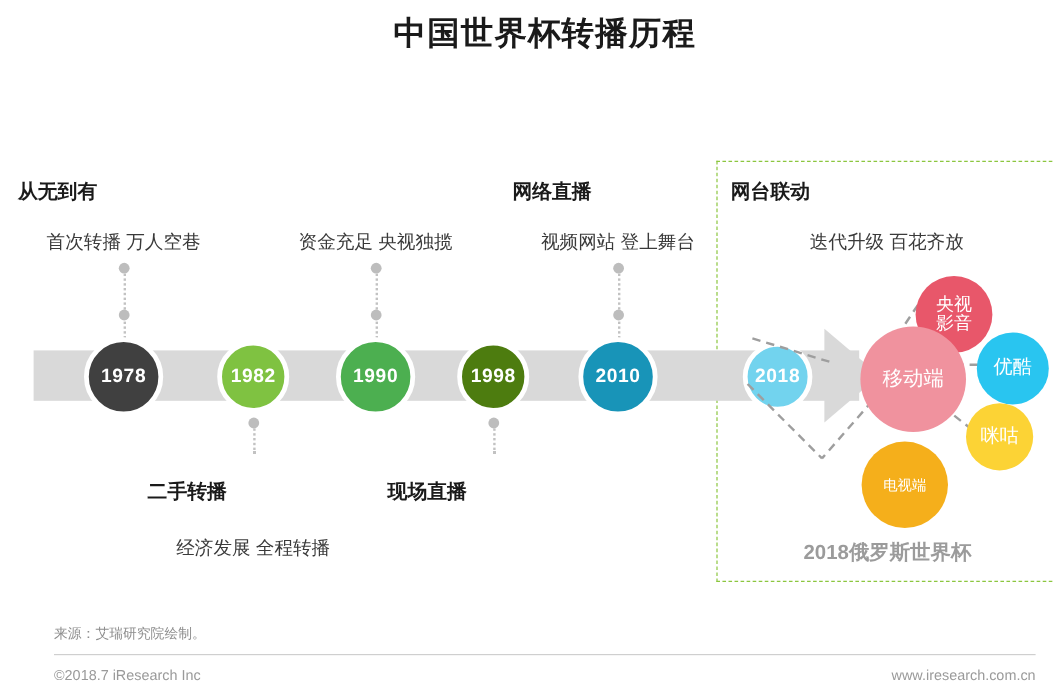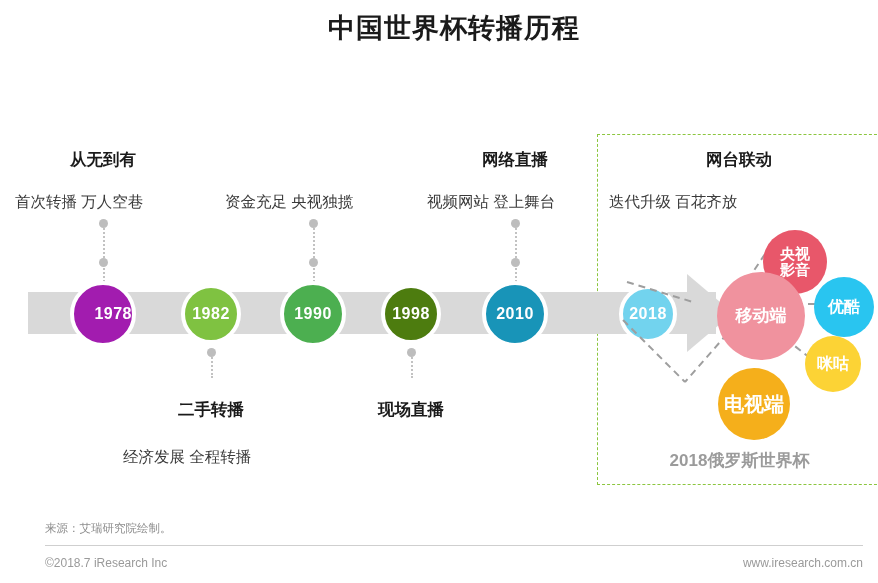--- a/index.html
+++ b/index.html
@@ -52,45 +52,45 @@
     border-radius:50%;
     display:flex;align-items:center;justify-content:center;
     color:#fff;font-weight:bold;
     border:4px solid #fff;
     box-sizing:border-box;
   }
   .year span{font-size:16px;letter-spacing:.5px;}
 
   
   .stage-head{
-    position:absolute;text-align:center;
+    position:absolute;text-align:left;
     font-size:16.5px;font-weight:bold;color:#1a1a1a;
     white-space:nowrap;
   }
   .stage-sub{
-    position:absolute;
+    position:absolute;text-align:center;
     font-size:15.5px;color:#3a3a3a;
     white-space:nowrap;
   }
 
   
   .conn{
     position:absolute;width:2px;
     border-left:2px dotted #c2c2c2;
   }
   .conn-dot{
     position:absolute;width:9px;height:9px;border-radius:50%;
     background:#bdbdbd;
   }
 
   
   .node{
     position:absolute;border-radius:50%;
     display:flex;align-items:center;justify-content:center;
-    text-align:right;color:#fff;font-weight:bold;
+    text-align:right;color:#fff;font-weight:normal;
     line-height:1.04;
   }
   .node span{display:block;}
 
   .cluster-svg{position:absolute;left:582px;top:134px;width:285px;height:351px;}
 
   
   .src{
     position:absolute;left:30px;top:521px;
     font-size:11.5px;color:#8d8d8d;
@@ -131,21 +131,21 @@
   <div class="conn-dot" style="left:294px;top:219px;"></div>
   <div class="conn-dot" style="left:294px;top:258px;"></div>
 
   <div class="conn" style="left:396px;top:350px;height:28px;"></div>
   <div class="conn-dot" style="left:392px;top:348px;"></div>
 
   <div class="conn" style="left:500px;top:224px;height:58px;"></div>
   <div class="conn-dot" style="left:496px;top:219px;"></div>
   <div class="conn-dot" style="left:496px;top:258px;"></div>
 
-  <div class="year" style="left:55px;top:281px;width:66px;height:66px;background:#a21caf;justify-content:flex-end;">
+  <div class="year" style="left:55px;top:281px;width:66px;height:66px;background:#404040;">
     <span>1978</span>
   </div>
   <div class="year" style="left:166px;top:284px;width:60px;height:60px;background:#7FC241;">
     <span>1982</span>
   </div>
   <div class="year" style="left:265px;top:281px;width:66px;height:66px;background:#4CAF50;">
     <span>1990</span>
   </div>
   <div class="year" style="left:366px;top:284px;width:60px;height:60px;background:#4d7c0f;">
     <span>1998</span>
@@ -196,21 +196,21 @@
   </div>
 
   <div class="node" style="left:799px;top:277px;width:60px;height:60px;background:#29C5F0;font-size:16px;">
     <span>优酷</span>
   </div>
 
   <div class="node" style="left:790px;top:336px;width:56px;height:56px;background:#FCD335;font-size:16px;">
     <span>咪咕</span>
   </div>
 
-  <div class="node" style="left:703px;top:368px;width:72px;height:72px;background:#F5AF1B;font-size:20px;">
+  <div class="node" style="left:703px;top:368px;width:72px;height:72px;background:#F5AF1B;font-size:12px;">
     <span>电视端</span>
   </div>
 
   <div class="box-caption">2018俄罗斯世界杯</div>
 
   <div class="src">来源：艾瑞研究院绘制。</div>
   <div class="rule"></div>
   <div class="copy">©2018.7 iResearch Inc</div>
   <div class="site">www.iresearch.com.cn</div>
 

